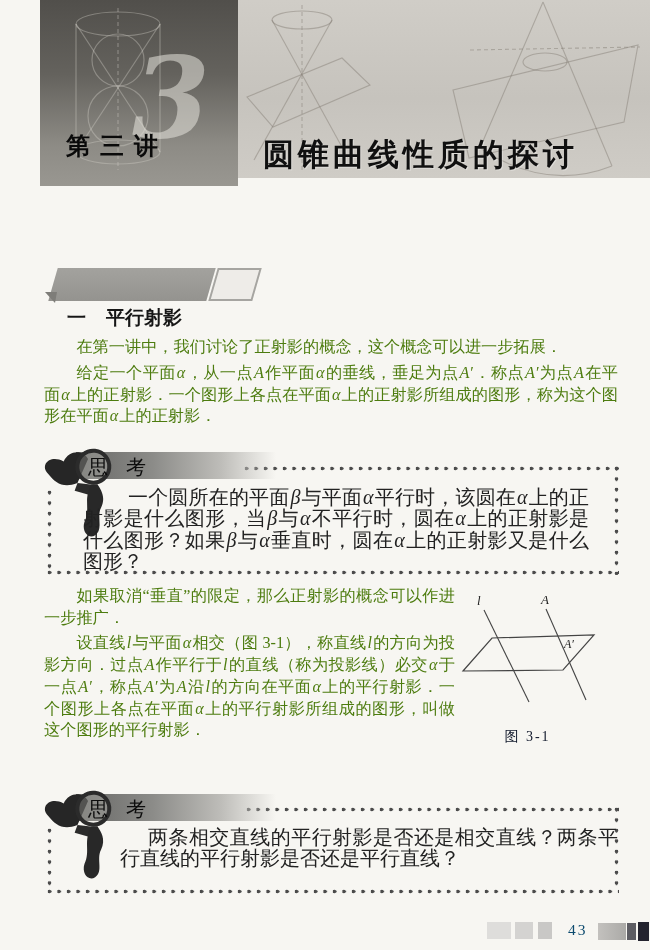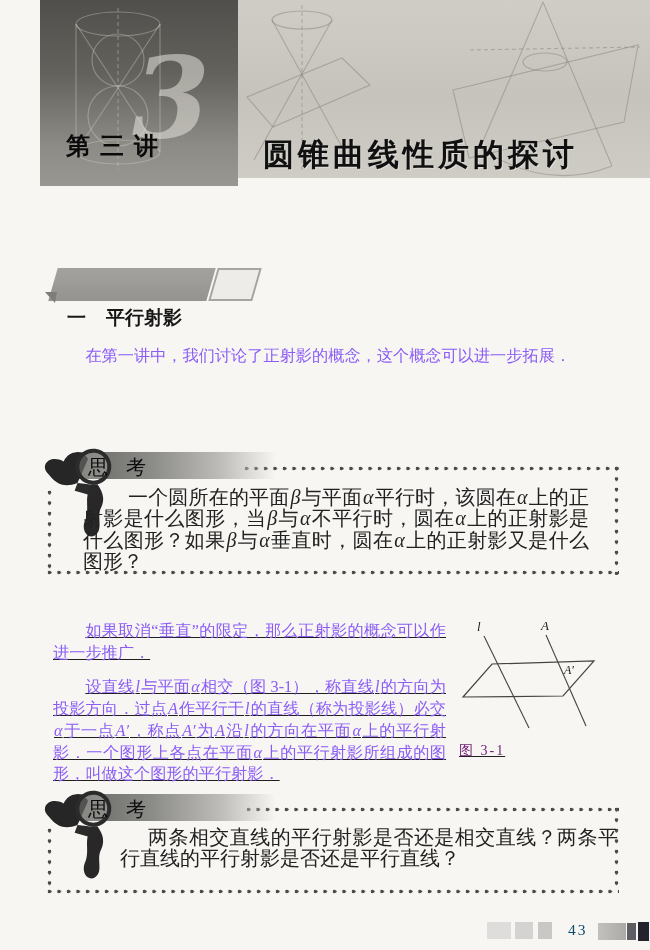--- a/index.html
+++ b/index.html
@@ -31,31 +31,31 @@
   .sec-tail{position:absolute;left:168px;top:2px;width:44px;height:33px;box-sizing:border-box;
     background:#eeece8;border:2px solid #a6a5a1;transform:skewX(-16deg);}
   .sec-fold{position:absolute;left:-1px;top:26px;width:0;height:0;
     border-top:11px solid #7e7d79;border-left:12px solid transparent;transform:skewX(-10deg);}
   .sec-text{position:absolute;left:22px;top:7px;font-family:"Liberation Sans",sans-serif;
     font-weight:bold;font-size:19px;color:#161616;white-space:nowrap;margin-top:32px;}
   .sec-text .gap{display:inline-block;width:20px;}
 
   
   .intro{position:absolute;left:40px;top:333px;width:582px;}
-  p.body{margin:13px;font-size:16.2px;line-height:21.8px;text-align:justify;
-    text-indent:2em;color:#8b5cf6;}
-
-  .mainrow{position:absolute;left:40px;top:608px;width:582px;display:flex;text-decoration:underline;}
+  p.body{margin:4px;font-size:16.2px;line-height:21.8px;text-align:justify;
+    text-indent:2em;color:#4d7c0f;}
+
+  .mainrow{position:absolute;left:40px;top:582px;width:582px;display:flex;}
   .maincol{width:419px;}
   .maincol p.body{line-height:21.7px;}
   .p-space{margin-top:7px;}
   .figcol{width:163px;margin-top:8px;}
   .figcol svg{display:block;}
-  .figcap{width:163px;padding-right:26px;box-sizing:border-box;
-    margin-top:8px;font-size:14px;color:#701a75;letter-spacing:2px;}
+  .figcap{width:163px;text-align:center;padding-right:26px;box-sizing:border-box;
+    margin-top:20px;font-size:14px;color:#0f172a;letter-spacing:2px;}
 
   .mv{font-style:italic;font-family:"Liberation Serif",serif;padding:0 1px;}
 
   
   .think{position:absolute;left:40px;width:582px;}
   .tb1{top:443px;height:136px;}
   .tb2{top:783px;height:115px;}
   .dots-h{position:absolute;height:7px;background-repeat:repeat-x;
     background-image:radial-gradient(circle at 3.5px 3.5px,#4b4b4b 1.7px,rgba(0,0,0,0) 2.1px);
     background-size:9.5px 7px;}
@@ -125,20 +125,21 @@
 
   <div class="sec">
     <div class="sec-main"></div>
     <div class="sec-tail"></div>
     <div class="sec-fold"></div>
     <div class="sec-text"><span>一</span><span class="gap"></span><span>平行射影</span></div>
   </div>
 
   <div class="intro">
     <p class="body">在第一讲中，我们讨论了正射影的概念，这个概念可以进一步拓展．</p>
+    <p class="body">给定一个平面<i class="mv">α</i>，从一点<i class="mv">A</i>作平面<i class="mv">α</i>的垂线，垂足为点<i class="mv">A′</i>．称点<i class="mv">A′</i>为点<i class="mv">A</i>在平面<i class="mv">α</i>上的正射影．一个图形上各点在平面<i class="mv">α</i>上的正射影所组成的图形，称为这个图形在平面<i class="mv">α</i>上的正射影．</p>
   </div>
 
   <div class="think tb1">
     <div class="dots-h" style="left:203px;right:3px;top:22px;"></div>
     <div class="dots-v" style="right:2px;top:22px;height:110px;"></div>
     <div class="dots-h" style="left:6px;right:3px;top:126px;"></div>
     <div class="dots-v" style="left:6px;top:46px;height:82px;"></div>
     <div class="banner"></div>
     <svg class="keysvg" width="130" height="105">
       <g transform="rotate(6 60 40)">

